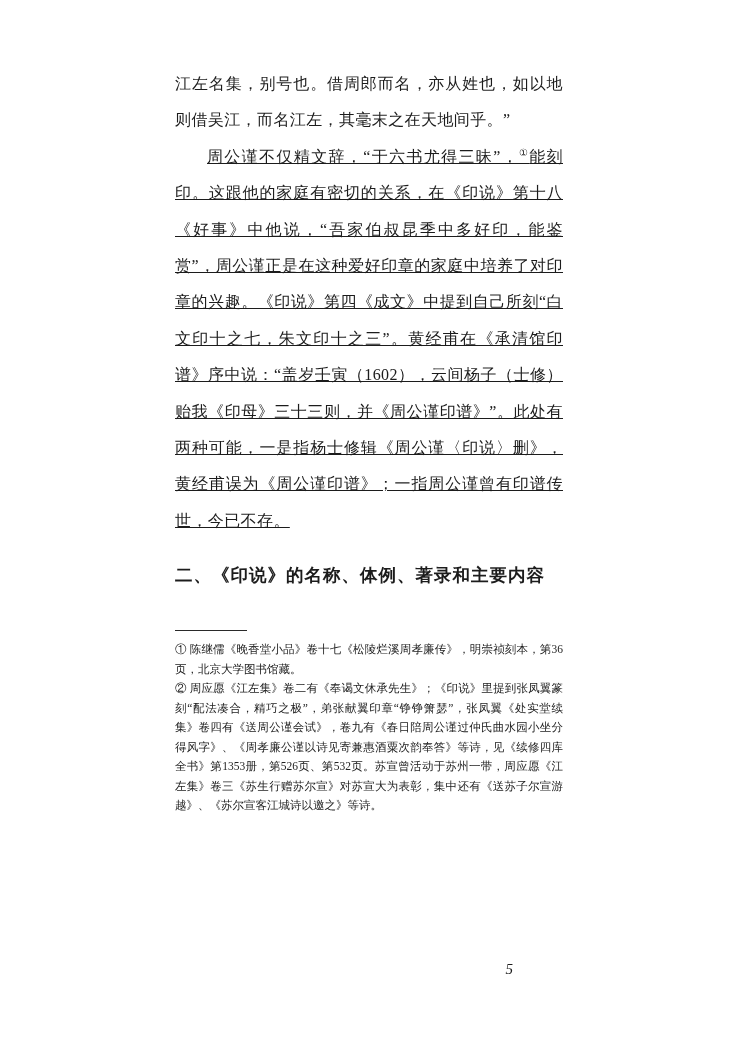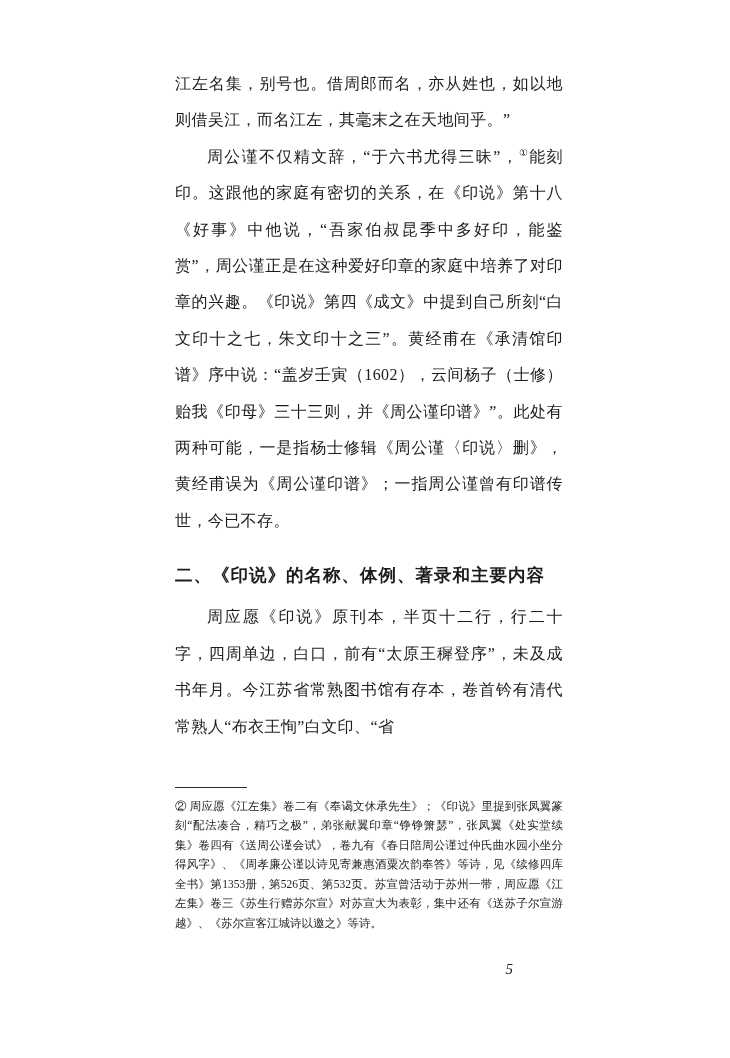--- a/index.html
+++ b/index.html
@@ -22,21 +22,21 @@
     top: 66px;
     width: 388px;
   }
   .body-para {
     font-size: 16px;
     line-height: 36.4px;
     text-align: justify;
     text-justify: inter-character;
     letter-spacing: 0.4px;
   }
-  .body-para.indent { text-indent: 2em; }
+  .body-para.indent { text-indent: 2em; text-decoration: underline; }
   sup.fn-ref {
     font-size: 0.62em;
     vertical-align: super;
     line-height: 0;
   }
   .section-heading {
     font-size: 17.5px;
     font-weight: bold;
     text-align: left;
     letter-spacing: 1px;
@@ -70,22 +70,20 @@
 </head>
 <body>
 
 <div class="page">
   <div class="text-column">
     <div id="paras-before">
         <p class="body-para">江左名集，别号也。借周郎而名，亦从姓也，如以地则借吴江，而名江左，其毫末之在天地间乎。”</p>
         <p class="body-para indent">周公谨不仅精文辞，“于六书尤得三昧”，<sup class="fn-ref">①</sup>能刻印。这跟他的家庭有密切的关系，在《印说》第十八《好事》中他说，“吾家伯叔昆季中多好印，能鉴赏”，周公谨正是在这种爱好印章的家庭中培养了对印章的兴趣。《印说》第四《成文》中提到自己所刻“白文印十之七，朱文印十之三”。黄经甫在《承清馆印谱》序中说：“盖岁壬寅（1602），云间杨子（士修）贻我《印母》三十三则，并《周公谨印谱》”。此处有两种可能，一是指杨士修辑《周公谨〈印说〉删》，黄经甫误为《周公谨印谱》；一指周公谨曾有印谱传世，今已不存。</p>
       </div>
     <h2 class="section-heading">二、《印说》的名称、体例、著录和主要内容</h2>
-    <div id="paras-after">
-        <p class="body-para indent">周应愿《印说》原刊本，半页十二行，行二十字，四周单边，白口，前有“太原王穉登序”，未及成书年月。今江苏省常熟图书馆有存本，卷首钤有清代常熟人“布衣王恂”白文印、“省</p>
-      </div>
     <div class="footnote-divider"></div>
     <div id="footnotes">
+        <p class="footnote">① 陈继儒《晚香堂小品》卷十七《松陵烂溪周孝廉传》，明崇祯刻本，第36页，北京大学图书馆藏。</p>
         <p class="footnote">② 周应愿《江左集》卷二有《奉谒文休承先生》；《印说》里提到张凤翼篆刻“配法凑合，精巧之极”，弟张献翼印章“铮铮箫瑟”，张凤翼《处实堂续集》卷四有《送周公谨会试》，卷九有《春日陪周公谨过仲氏曲水园小坐分得风字》、《周孝廉公谨以诗见寄兼惠酒粟次韵奉答》等诗，见《续修四库全书》第1353册，第526页、第532页。苏宣曾活动于苏州一带，周应愿《江左集》卷三《苏生行赠苏尔宣》对苏宣大为表彰，集中还有《送苏子尔宣游越》、《苏尔宣客江城诗以邀之》等诗。</p>
       </div>
   </div>
   <div class="page-number">5</div>
 </div>
 
 </body></html>

